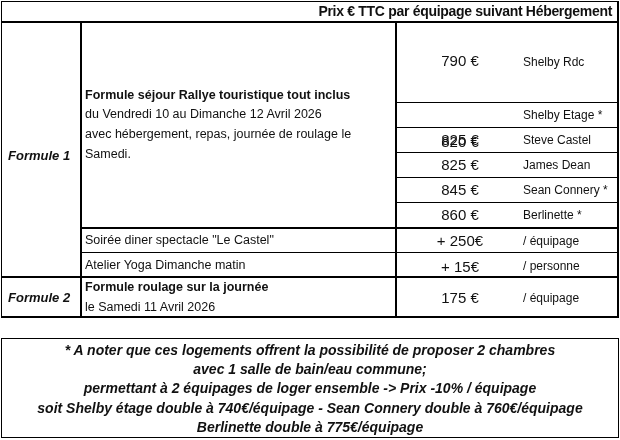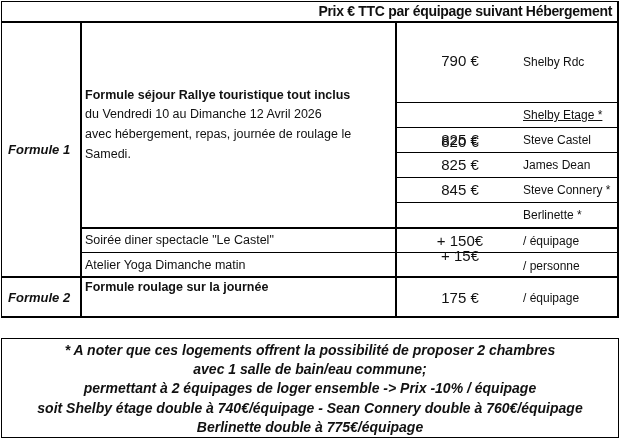--- a/index.html
+++ b/index.html
@@ -33,54 +33,56 @@
   <div class="hl" style="left:396px;top:127px;width:222px;height:1px;"></div>
   <div class="hl" style="left:396px;top:152px;width:222px;height:1px;"></div>
   <div class="hl" style="left:396px;top:177px;width:222px;height:1px;"></div>
   <div class="hl" style="left:396px;top:202px;width:222px;height:1px;"></div>
 
   <div class="hl" style="left:81px;top:227px;width:537px;height:2px;"></div>
   <div class="hl" style="left:81px;top:252px;width:537px;height:1px;"></div>
 
   <div class="hl" style="left:1px;top:276px;width:618px;height:2px;"></div>
 
-  <div class="txt label-formule" style="left:8px;top:142px;text-align:center;">Formule 1</div>
+  <div class="txt label-formule" style="left:8px;top:148px;text-align:center;">Formule 1</div>
 
   <div class="txt desc-bold" style="left:85px;top:88px;">Formule séjour Rallye touristique tout inclus</div>
   <div class="txt desc" style="left:85px;top:104px;">du Vendredi 10 au Dimanche 12 Avril 2026</div>
   <div class="txt desc" style="left:85px;top:124px;text-align:center;">avec hébergement, repas, journée de roulage le</div>
   <div class="txt desc" style="left:85px;top:144px;">Samedi.</div>
 
   <div class="txt price" style="left:400px;top:52px;">790 €</div>
   <div class="txt acc" style="left:523px;top:55px;">Shelby Rdc</div>
 
   <div class="txt price" style="left:400px;top:106px;margin-top:27px;">820 €</div>
-  <div class="txt acc" style="left:523px;top:108px;text-decoration:underline;">Shelby Etage *</div>
+  <div class="txt acc" style="left:523px;top:108px;">Shelby Etage *</div>
 
   <div class="txt price" style="left:400px;top:131px;">825 €</div>
   <div class="txt acc" style="left:523px;top:133px;">Steve Castel</div>
 
   <div class="txt price" style="left:400px;top:156px;">825 €</div>
   <div class="txt acc" style="left:523px;top:158px;">James Dean</div>
 
   <div class="txt price" style="left:400px;top:181px;">845 €</div>
-  <div class="txt acc" style="left:523px;top:183px;">Steve Connery *</div>
+  <div class="txt acc" style="left:523px;top:183px;">Sean Connery *</div>
 
+  <div class="txt price" style="left:400px;top:206px;">860 €</div>
   <div class="txt acc" style="left:523px;top:208px;">Berlinette *</div>
 
   <div class="txt desc" style="left:85px;top:230px;">Soirée diner spectacle "Le Castel"</div>
-  <div class="txt price" style="left:400px;top:232px;">+ 150€</div>
+  <div class="txt price" style="left:400px;top:232px;">+ 250€</div>
   <div class="txt acc" style="left:523px;top:234px;">/ équipage</div>
 
   <div class="txt desc" style="left:85px;top:255px;">Atelier Yoga Dimanche matin</div>
-  <div class="txt price" style="left:400px;top:247px;">+ 15€</div>
+  <div class="txt price" style="left:400px;top:258px;">+ 15€</div>
   <div class="txt acc" style="left:523px;top:259px;">/ personne</div>
 
   <div class="txt label-formule" style="left:8px;top:290px;">Formule 2</div>
   <div class="txt desc-bold" style="left:85px;top:280px;text-align:right;">Formule roulage sur la journée</div>
+  <div class="txt desc" style="left:85px;top:297px;">le Samedi 11 Avril 2026</div>
   <div class="txt price" style="left:400px;top:289px;">175 €</div>
   <div class="txt acc" style="left:523px;top:291px;">/ équipage</div>
 </div>
 
 <div class="abs" style="left:1px;top:338px;width:618px;height:100px;border:1px solid #000;"></div>
 <div class="note" style="top:342px;">* A noter que ces logements offrent la possibilité de proposer 2 chambres</div>
 <div class="note" style="top:361px;">avec 1 salle de bain/eau commune;</div>
 <div class="note" style="top:380px;">permettant à 2 équipages de loger ensemble -&gt; Prix -10% / équipage</div>
 <div class="note" style="top:400px;">soit Shelby étage double à 740€/équipage - Sean Connery double à 760€/équipage</div>
 <div class="note" style="top:419px;">Berlinette double à 775€/équipage</div>

